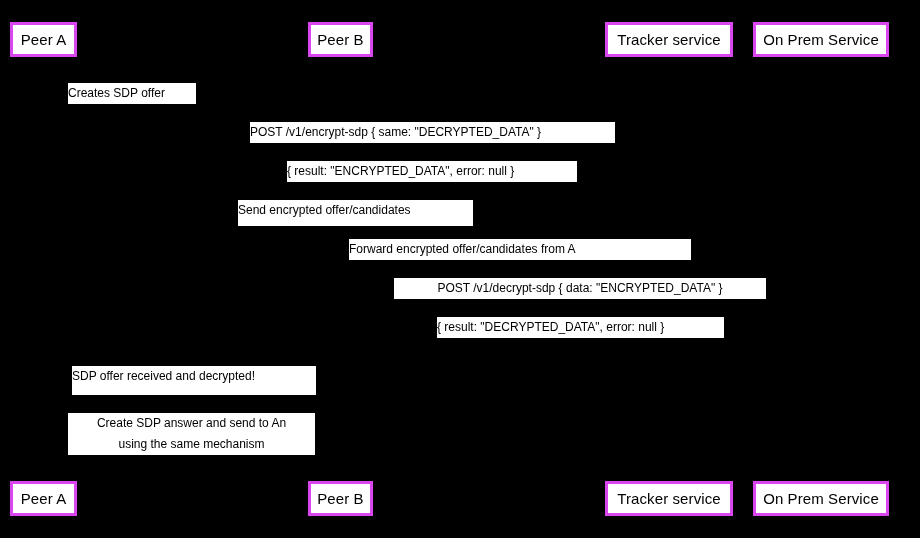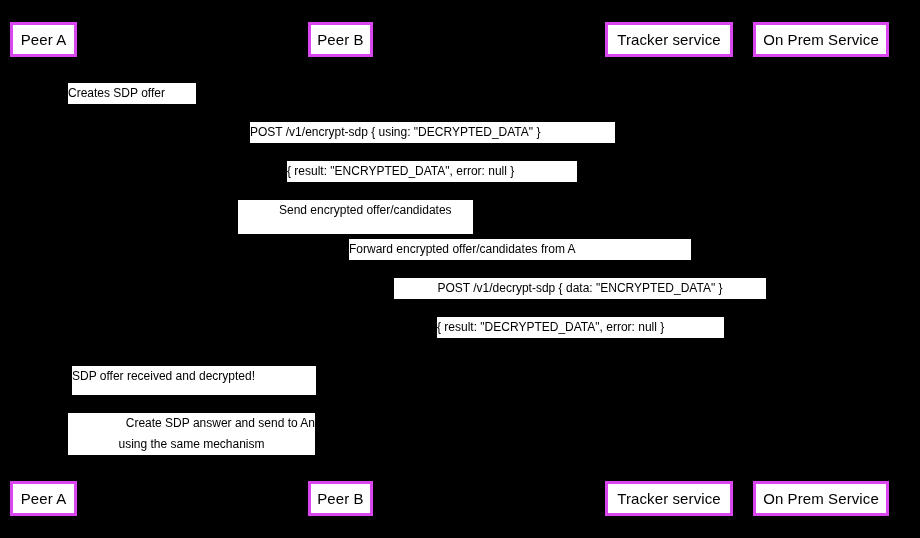--- a/index.html
+++ b/index.html
@@ -102,36 +102,36 @@
   </div>
   <div class="participant" style="left:605px; top:22px; width:128px; height:35px;">
     <span>Tracker service</span>
   </div>
   <div class="participant" style="left:753px; top:22px; width:136px; height:35px;">
     <span>On Prem Service</span>
   </div>
 
   <div class="msg-label left" style="left:68px; top:83px; width:128px; height:21px;">Creates SDP offer</div>
 
-  <div class="msg-label left" style="left:250px; top:122px; width:365px; height:21px;">POST /v1/encrypt-sdp { using: "DECRYPTED_DATA" }</div>
+  <div class="msg-label left" style="left:250px; top:122px; width:365px; height:21px;">POST /v1/encrypt-sdp { same: "DECRYPTED_DATA" }</div>
 
   <div class="msg-label left" style="left:287px; top:161px; width:290px; height:21px;">{ result: "ENCRYPTED_DATA", error: null }</div>
 
-  <div class="msg-label left" style="left:238px; top:200px; width:235px; height:34px;padding-left:41px;">Send encrypted offer/candidates</div>
+  <div class="msg-label left" style="left:238px; top:200px; width:235px; height:26px;">Send encrypted offer/candidates</div>
 
   <div class="msg-label left" style="left:349px; top:239px; width:342px; height:21px;">Forward encrypted offer/candidates from A</div>
 
   <div class="msg-label left" style="left:394px; top:278px; width:372px; height:21px;text-align:center;">POST /v1/decrypt-sdp { data: "ENCRYPTED_DATA" }</div>
 
   <div class="msg-label left" style="left:437px; top:317px; width:287px; height:21px;">{ result: "DECRYPTED_DATA", error: null }</div>
 
   <div class="msg-label left" style="left:72px; top:366px; width:244px; height:29px;">SDP offer received and decrypted!</div>
 
   <div class="msg-label two-line" style="left:68px; top:413px; width:247px; height:42px;">
-    <div style="text-align:right; white-space:nowrap;">Create SDP answer and send to An</div>
+    <div style="text-align:center; white-space:nowrap;">Create SDP answer and send to An</div>
     <div style="text-align:center; white-space:nowrap;">using the same mechanism</div>
   </div>
 
   <div class="participant" style="left:10px; top:481px; width:67px; height:35px;">
     <span>Peer A</span>
   </div>
   <div class="participant" style="left:308px; top:481px; width:65px; height:35px;">
     <span>Peer B</span>
   </div>
   <div class="participant" style="left:605px; top:481px; width:128px; height:35px;">

